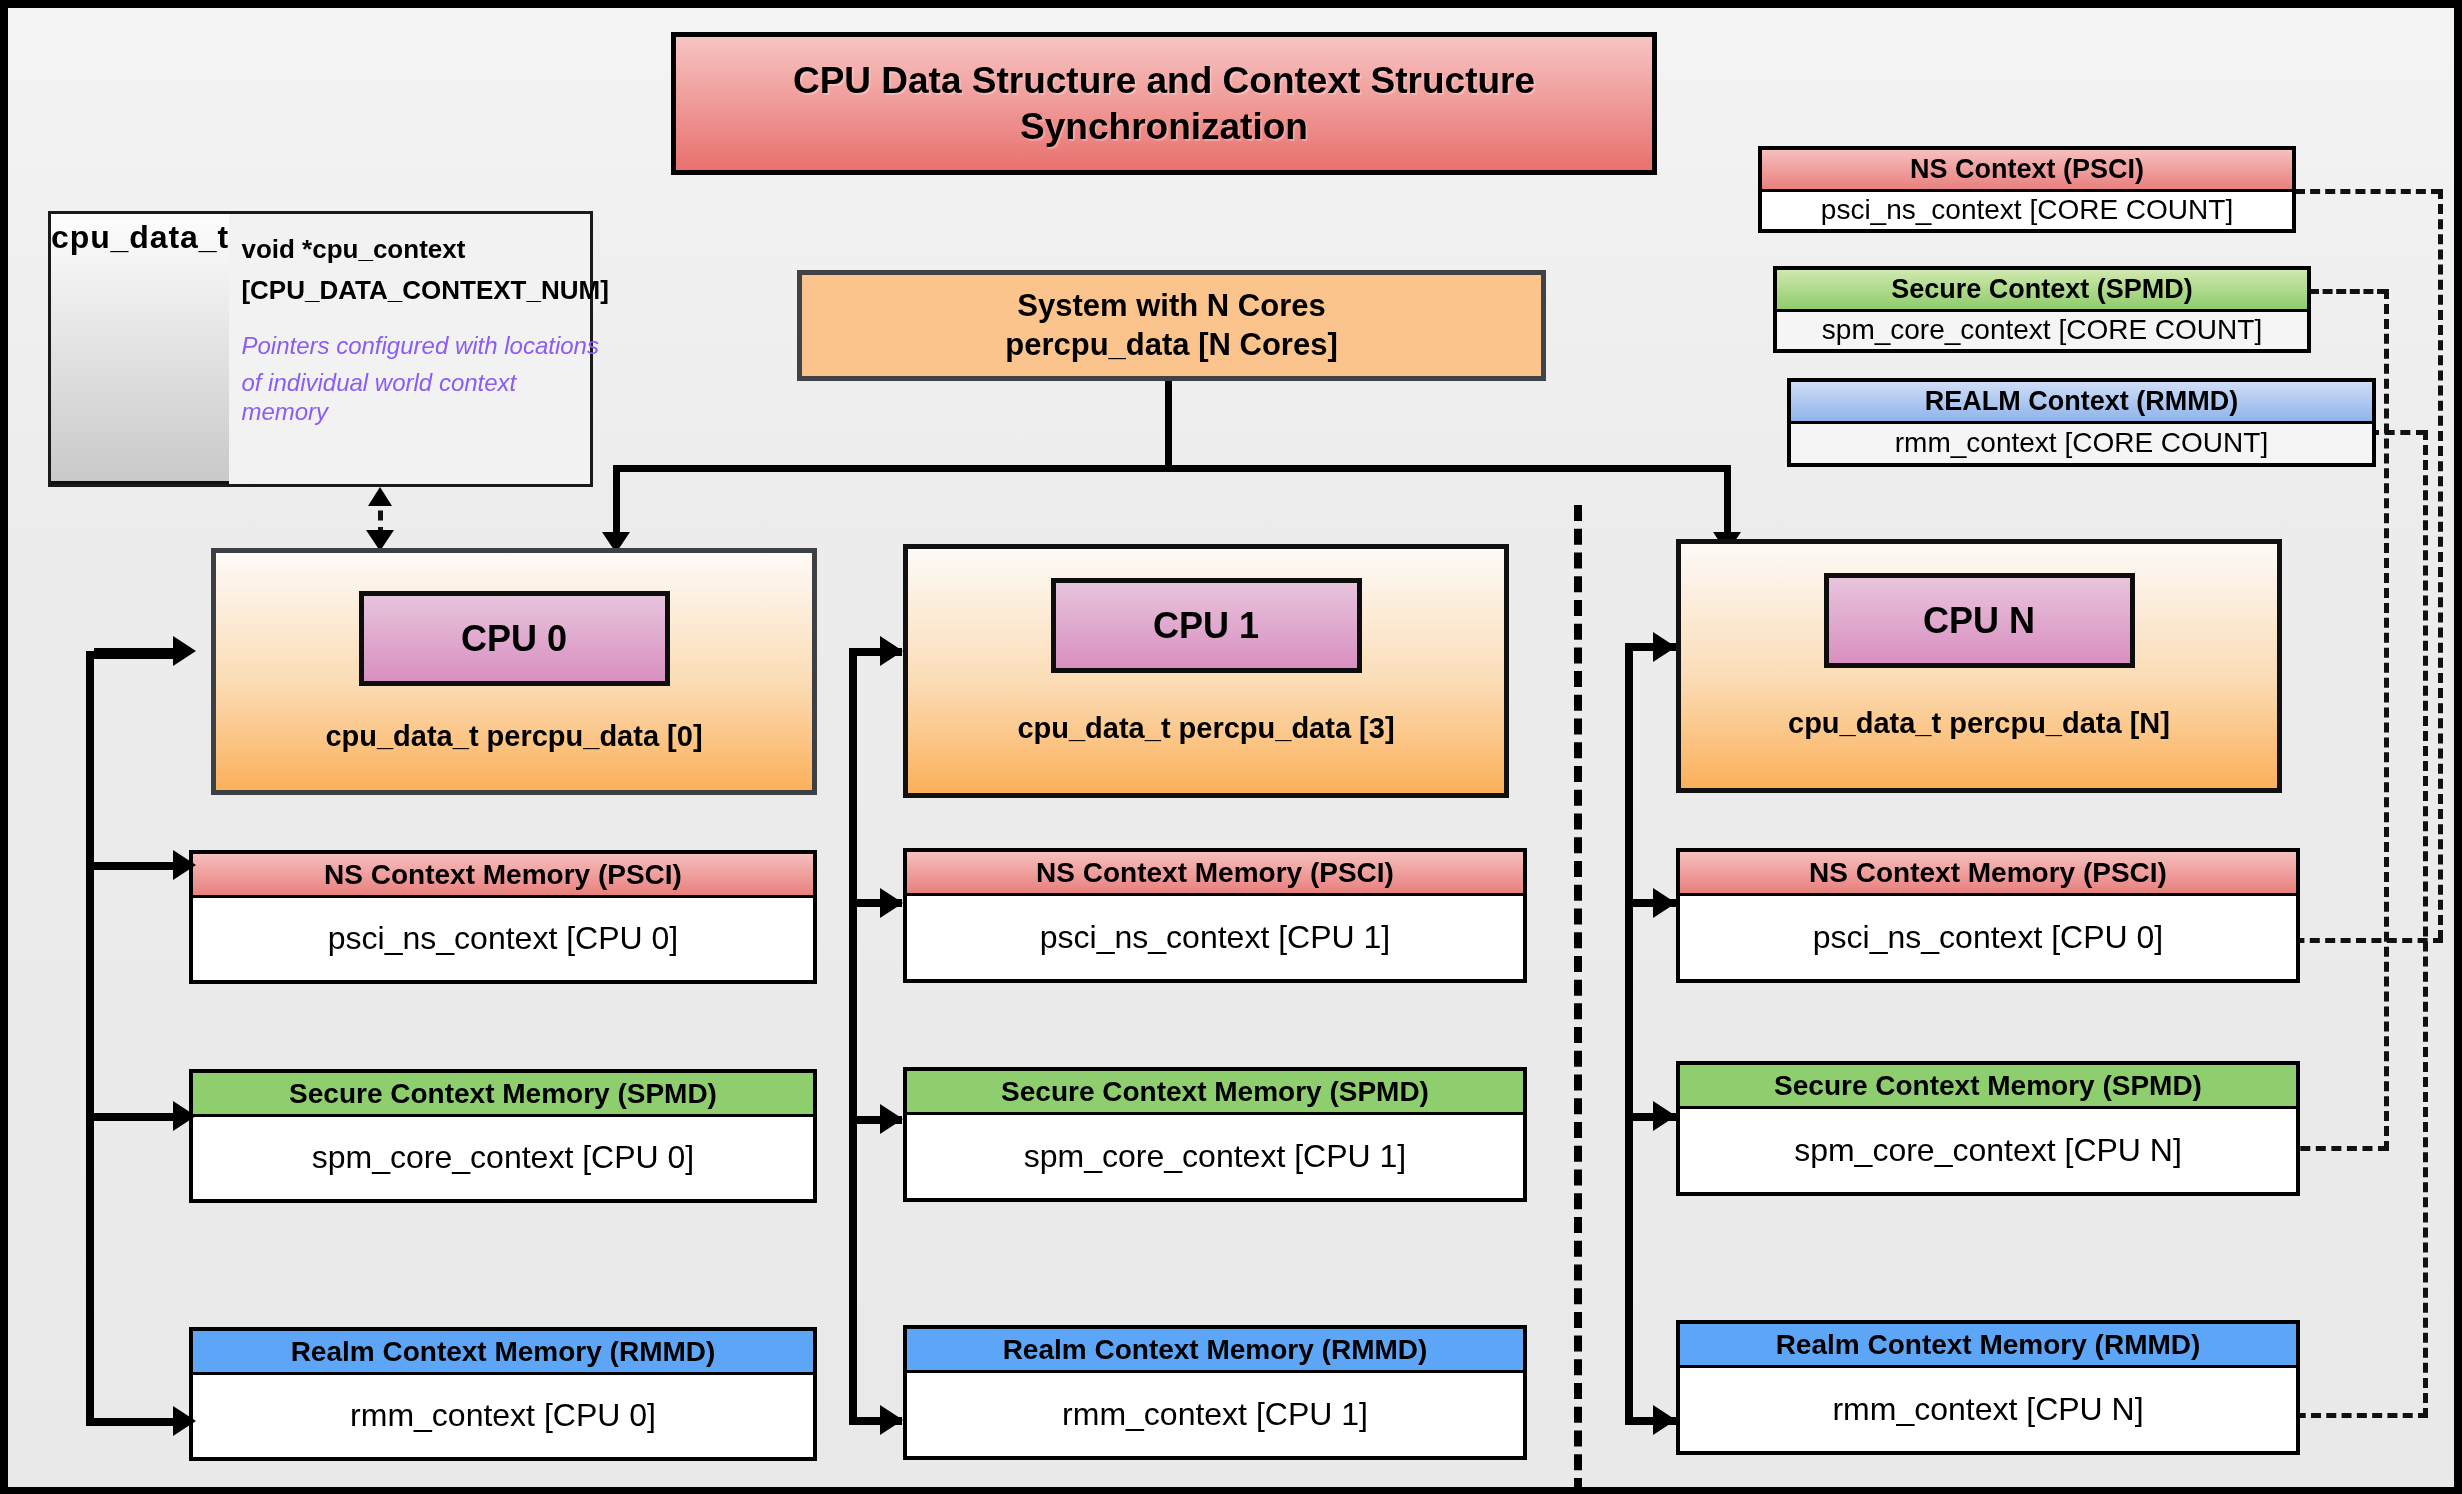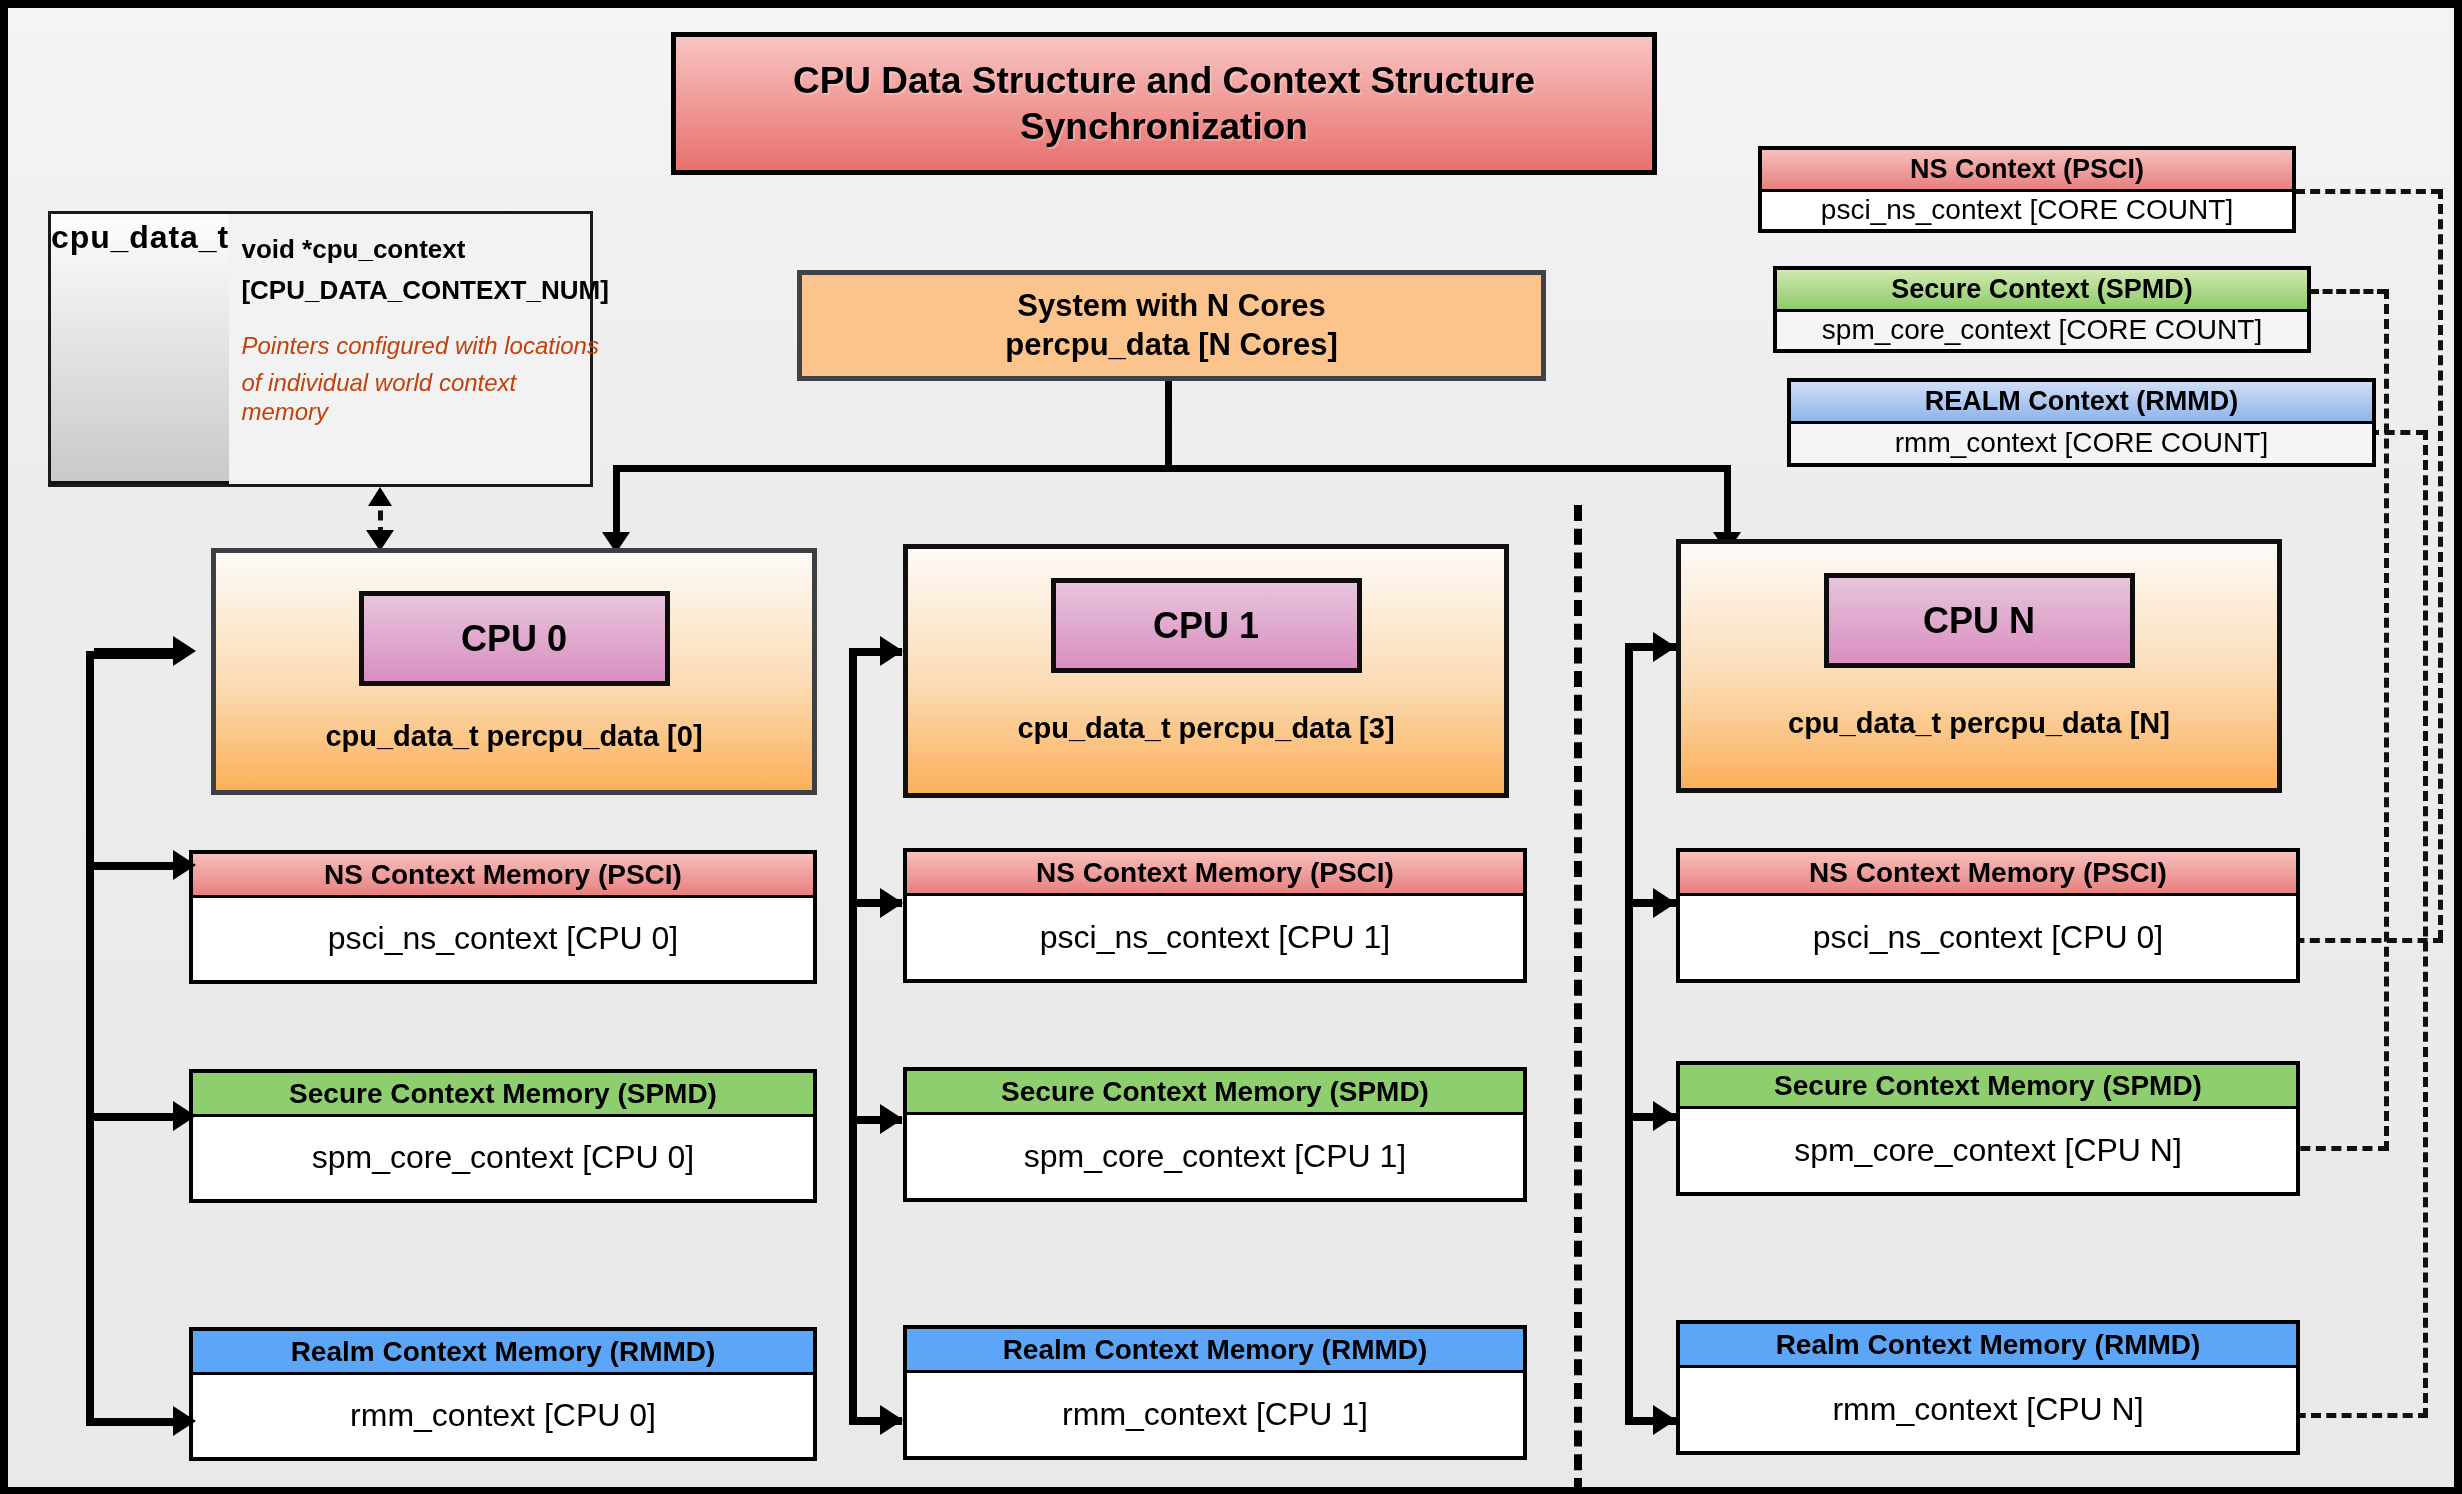--- a/index.html
+++ b/index.html
@@ -51,21 +51,21 @@
   
   #cpu-data-t{border:3.6px solid #1a1a1a;background:#f2f2f2;display:flex;flex-direction:row;}
   #cpu-data-t .cdt-hdr{
     background:linear-gradient(180deg,#fdfdfd 0%,#c9c9c9 100%);
     border-bottom:3.6px solid #111;
     text-align:center;font-weight:bold;font-size:32px;color:#000;
     padding:5.3px 0 9px 0;letter-spacing:0.9px;
   }
   #cpu-data-t .cdt-body{padding:9px 12.5px 5.3px 12.5px;}
   #cpu-data-t .cdt-line{font-weight:bold;font-size:26px;line-height:1.12;color:#000;margin-top:12px;}
-  #cpu-data-t .cdt-note{font-style:italic;font-size:24px;line-height:1.2;color:#c2410c;margin-top:27px;}
+  #cpu-data-t .cdt-note{font-style:italic;font-size:24px;line-height:1.2;color:#8b5cf6;margin-top:27px;}
 
   
   #system-box{
     border:5.3px solid #3f4348;
     background:#fbc48c;
     display:flex;align-items:center;justify-content:center;
     text-align:center;font-weight:bold;font-size:31px;line-height:1.25;color:#000;
   }
 
   

